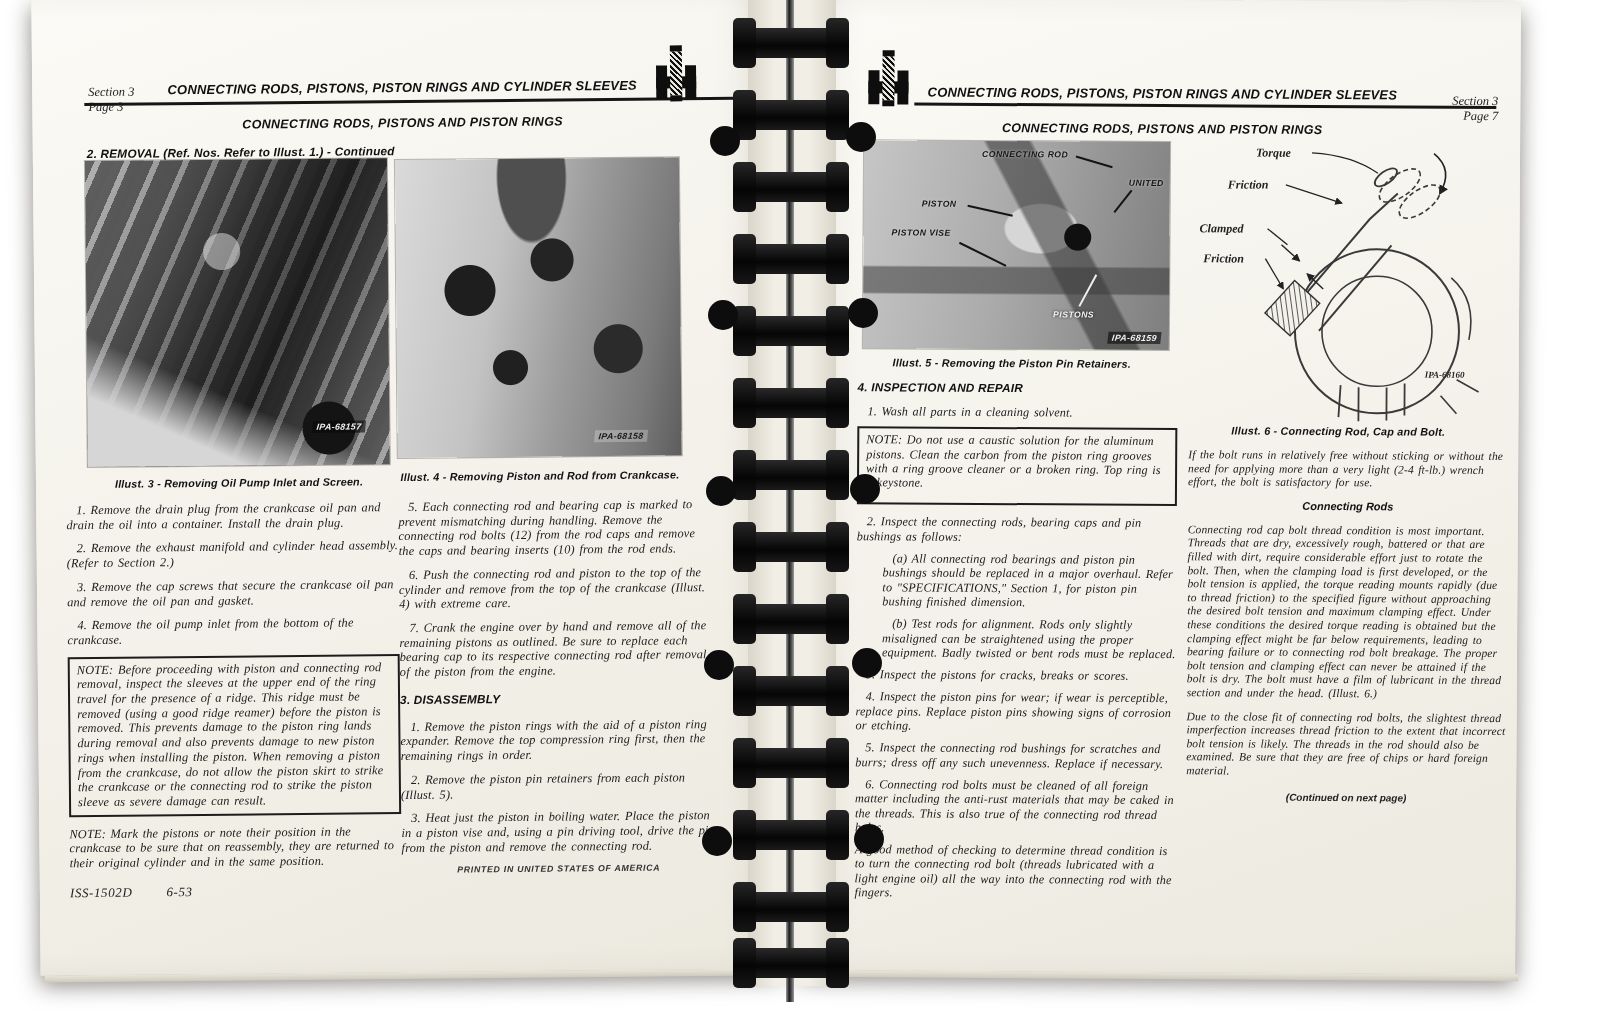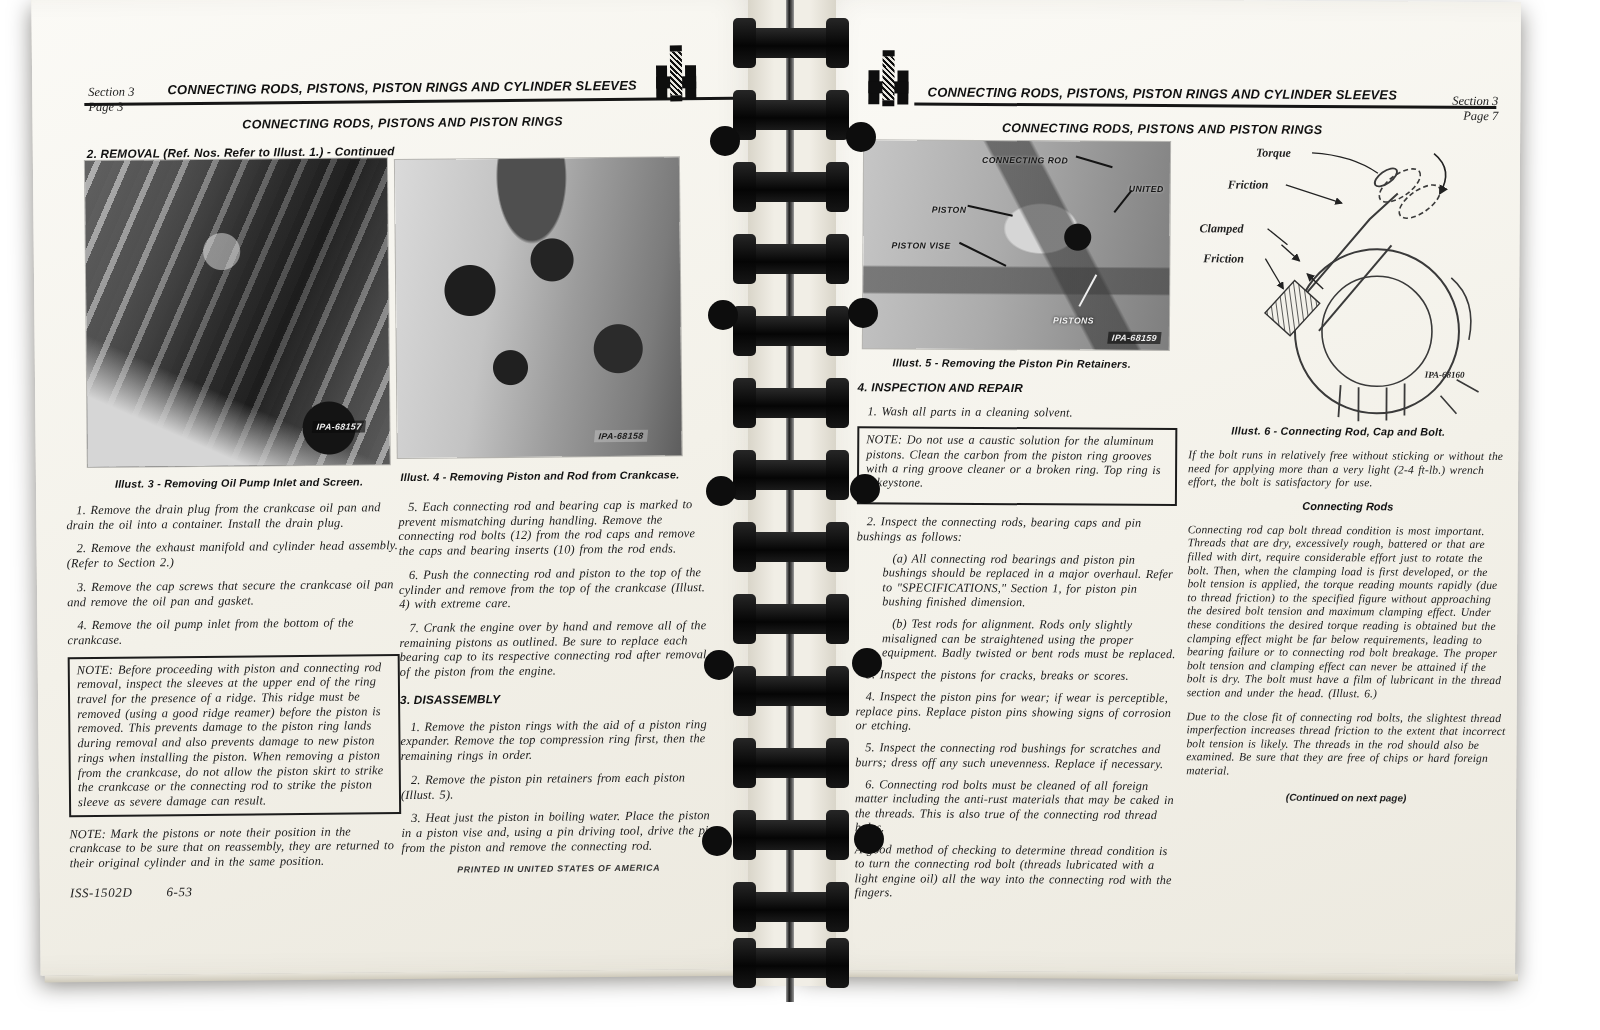--- a/index.html
+++ b/index.html
@@ -97,21 +97,21 @@
       linear-gradient(180deg, rgba(0,0,0,0) 60%, rgba(60,60,60,0.55) 61% 73%, rgba(0,0,0,0) 74%),
       linear-gradient(62deg, rgba(0,0,0,0) 55%, rgba(40,40,40,0.5) 56% 66%, rgba(0,0,0,0) 67%),
       radial-gradient(ellipse at 58% 42%, #d6d6d6 0 14%, rgba(0,0,0,0) 15%),
       linear-gradient(100deg, #c6c6c6, #ababab 45%, #909090 78%, #7e7e7e);
   }
   .ipa-chip { position:absolute; font-family:"Liberation Sans",sans-serif; font-weight:bold;
     font-size:8.8px; letter-spacing:0.4px; padding:1px 4px; transform:skewX(-6deg); }
   .ipa-dark { color:#f0f0f0; background:rgba(10,10,10,0.62); }
   .ipa-light { color:#1a1a1a; background:rgba(255,255,255,0.25); }
   .pholabel { position:absolute; font-family:"Liberation Sans",sans-serif; font-weight:bold;
-    font-size:8.6px; letter-spacing:0.5px; color:#161616; text-shadow:0 0 3px rgba(220,220,220,0.8); white-space:nowrap;margin-top:6px; }
+    font-size:8.6px; letter-spacing:0.5px; color:#161616; text-shadow:0 0 3px rgba(220,220,220,0.8); white-space:nowrap; }
   .pholabel.light { color:#f2f2f2; text-shadow:0 0 3px rgba(0,0,0,0.8); }
   .lead { position:absolute; height:1.6px; background:#141414; transform-origin:left center; }
 
   
   .col { position:absolute; }
   .footer-row { display:flex; gap:34px; font-size:13px; letter-spacing:0.6px; margin-top:14px; }
   .printed { text-align:center; font-family:"Liberation Sans",sans-serif; font-weight:bold;
     font-size:8.8px; letter-spacing:0.7px; color:#333; margin-top:10px; }
   .rp-left .body-text { font-size:12.2px; line-height:14.3px; margin-bottom:8px; }
   .rp-left .sub-item { padding-left:26px; }
@@ -194,23 +194,23 @@
       <div>Page 7</div>
     </div>
     <div class="rule" style="left:110px; right:24px; top:104px;"></div>
     <div class="subtitle" style="left:60px; right:60px; top:122px;">CONNECTING RODS, PISTONS AND PISTON RINGS</div>
 
     <div class="photo photo5" style="left:60px; top:142px; width:306px; height:208px;">
       <span class="pholabel" style="left:118px; top:8px;">CONNECTING ROD</span>
       <span class="lead" style="left:212px; top:14px; width:38px; transform:rotate(16deg);"></span>
       <span class="pholabel" style="right:6px; top:36px;">UNITED</span>
       <span class="lead" style="left:268px; top:48px; width:28px; transform:rotate(128deg);"></span>
-      <span class="pholabel" style="left:68px; top:58px;">PISTON</span>
+      <span class="pholabel" style="left:58px; top:58px;">PISTON</span>
       <span class="lead" style="left:104px; top:64px; width:46px; transform:rotate(12deg);"></span>
-      <span class="pholabel" style="left:28px; top:94px;">PISTON VISE</span>
+      <span class="pholabel" style="left:28px; top:87px;">PISTON VISE</span>
       <span class="lead" style="left:96px; top:101px; width:52px; transform:rotate(26deg);"></span>
       <span class="pholabel light" style="left:190px; top:168px;">PISTONS</span>
       <span class="lead" style="left:216px; top:164px; width:36px; transform:rotate(-62deg); background:#f0f0f0;"></span>
       <span class="ipa-chip ipa-dark" style="right:8px; bottom:6px;">IPA-68159</span>
     </div>
     <div class="caption" style="left:36px; top:358px; width:346px;">Illust. 5 - Removing the Piston Pin Retainers.</div>
 
     <div class="sec-head" style="position:absolute; left:55px; top:382px;">4. INSPECTION AND REPAIR</div>
 
     <div class="col rp-left" style="left:55px; top:406px; width:320px;">

